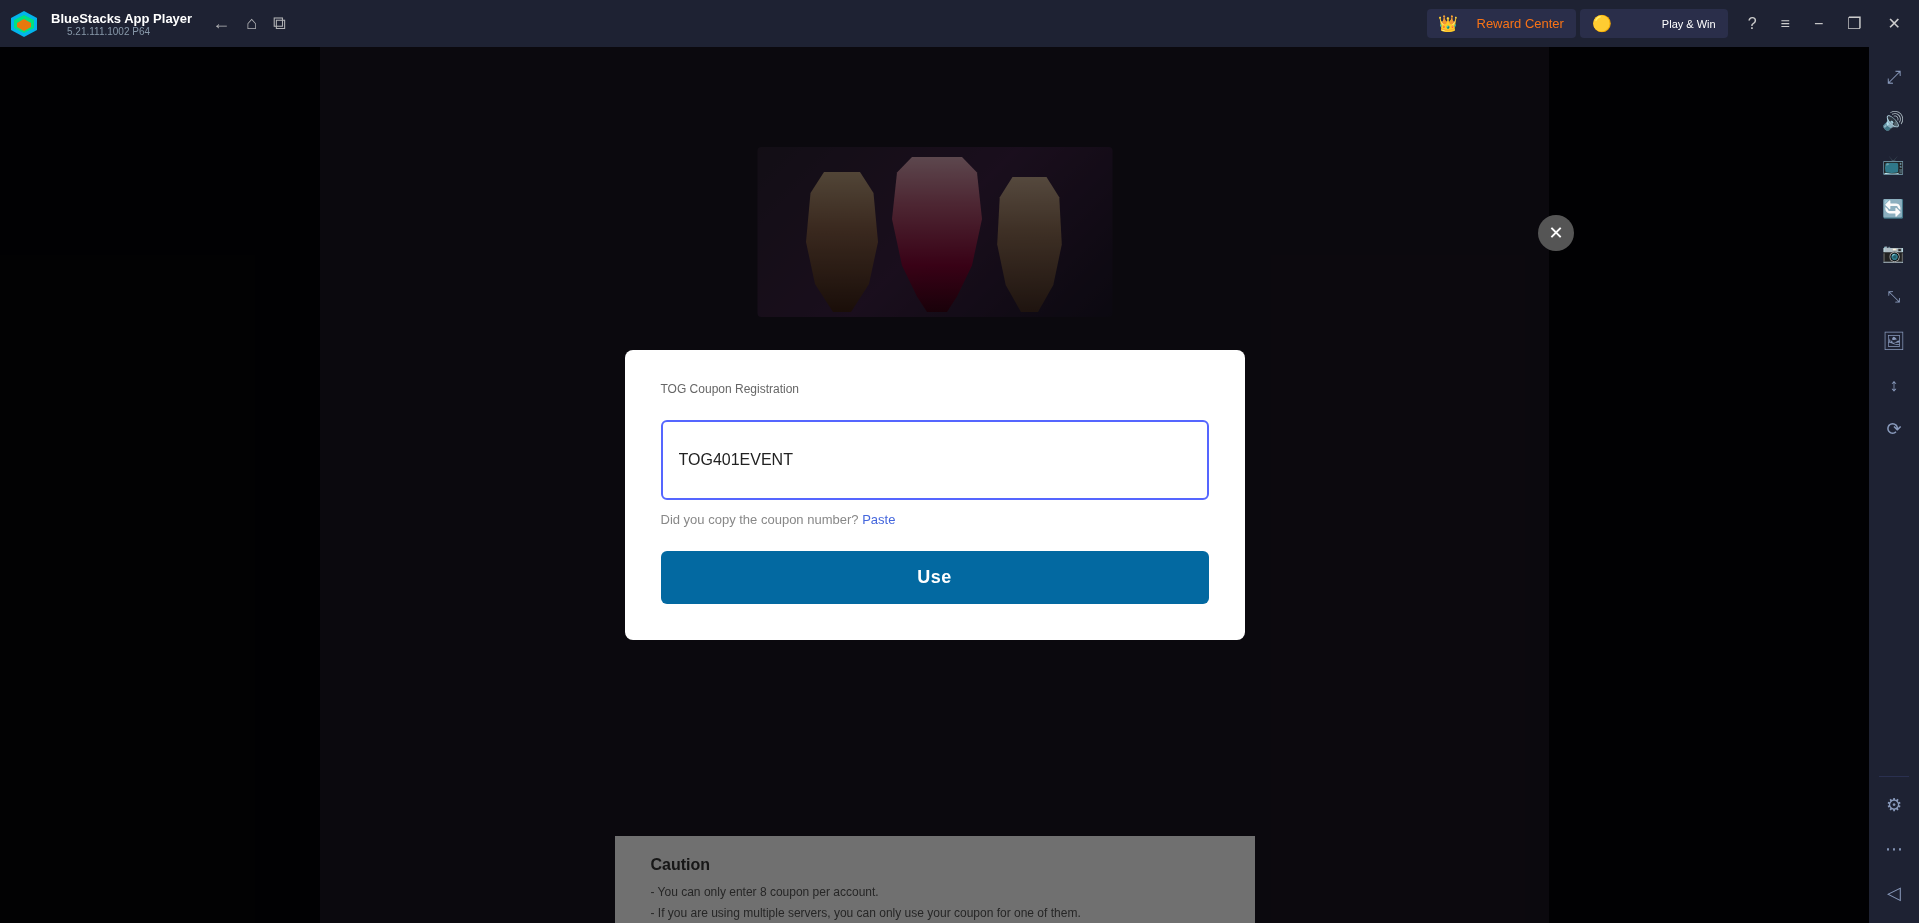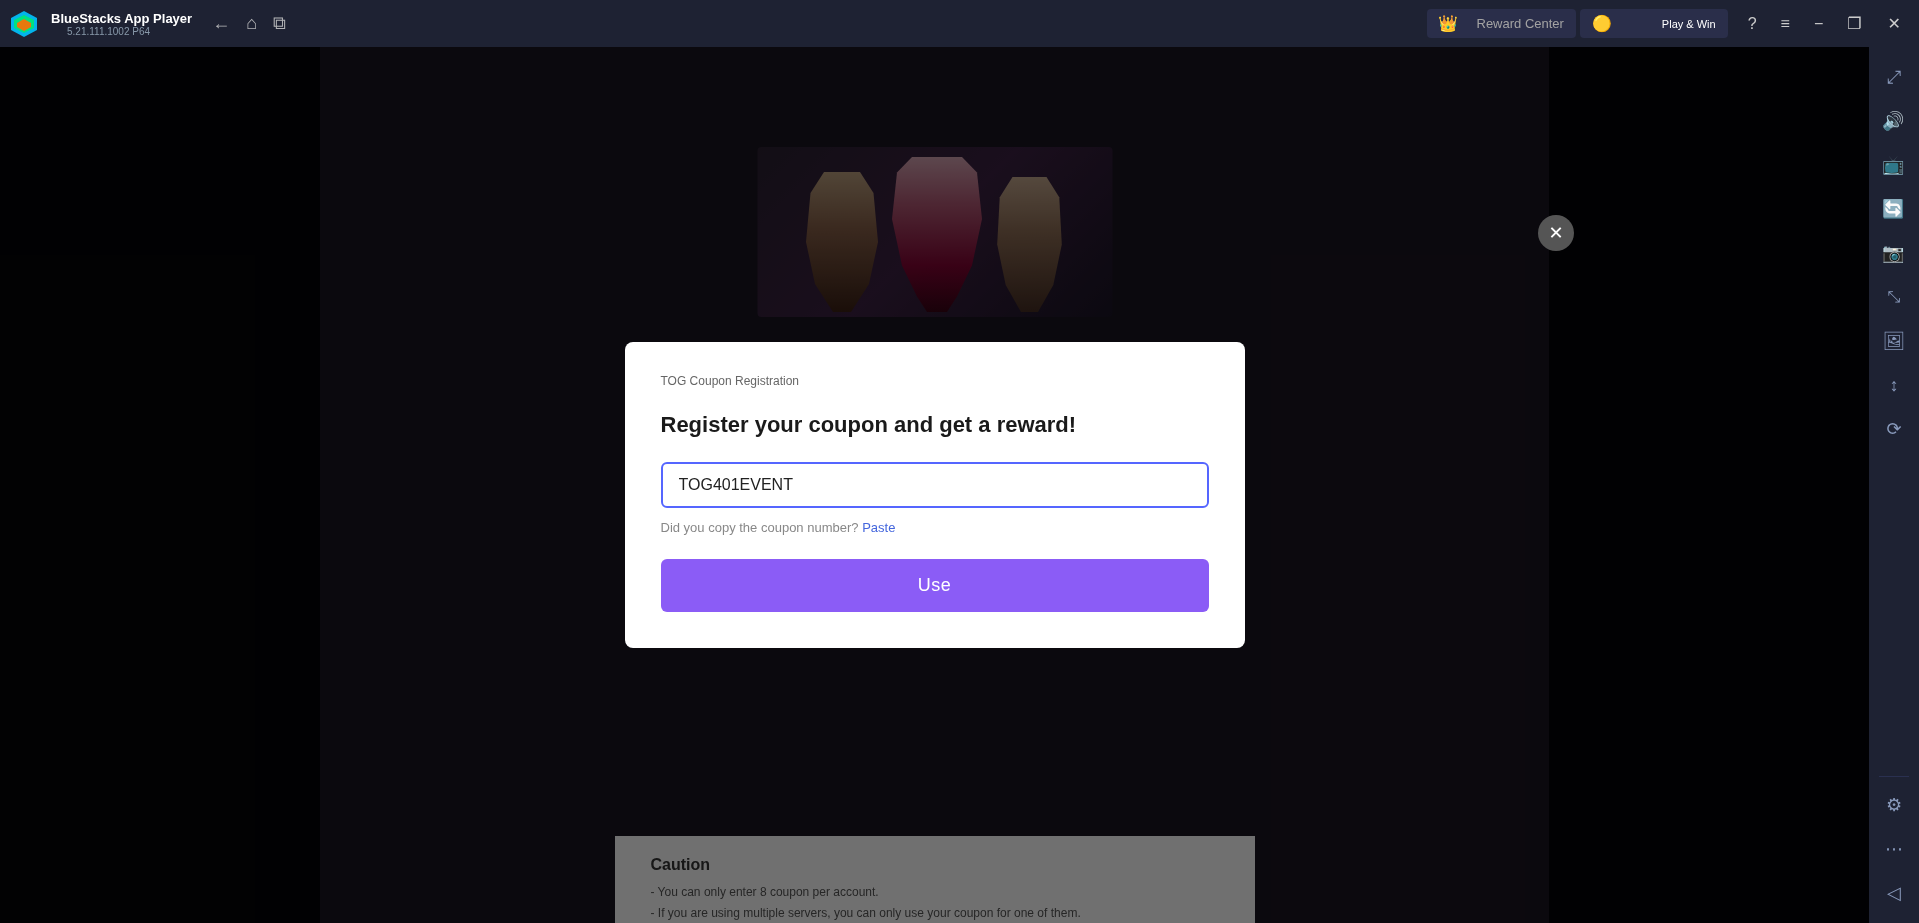--- a/index.html
+++ b/index.html
@@ -73,21 +73,21 @@
       gap: 6px;
       padding: 5px 12px;
       background: #2a2e4a;
       border-radius: 4px;
       cursor: pointer;
     }
     .reward-center-btn .crown-icon {
       font-size: 16px;
     }
     .reward-center-btn .label {
-      color: #a3a3a3;
+      color: #f97316;
       font-size: 13px;
       padding-left: 12px;
     }
     .play-win-btn {
       display: flex;
       align-items: center;
       gap: 6px;
       padding: 5px 12px;
       background: #2a2e4a;
       border-radius: 4px;
@@ -296,21 +296,21 @@
     .dialog-title {
       font-size: 22px;
       font-weight: 700;
       color: #1a1a1a;
       margin-bottom: 24px;
     }
 
     .coupon-input-wrap {
       border: 2px solid #5566ff;
       border-radius: 6px;
-      padding: 12px 16px;
+      padding: 29px 16px;
       margin-bottom: 12px;
     }
     .coupon-input {
       width: 100%;
       border: none;
       outline: none;
       font-size: 16px;
       color: #222222;
       background: transparent;
     }
@@ -323,26 +323,26 @@
     }
     .paste-hint .paste-link {
       color: #4466dd;
       cursor: pointer;
       text-decoration: none;
     }
 
     .use-btn {
       width: 100%;
       padding: 16px;
-      background: #8b5cf6;
+      background: #0369a1;
       border: none;
       border-radius: 6px;
       color: white;
       font-size: 18px;
-      font-weight: 400;
+      font-weight: 700;
       cursor: pointer;
       letter-spacing: 0.5px;
     }
 
     
     .coupon-page-bottom {
       position: absolute;
       bottom: 0;
       left: 50%;
       transform: translateX(-50%);
@@ -463,21 +463,20 @@
       </div>
     </div>
   </div>
 
   <div class="dialog-overlay">
 
     <div class="dialog-close-x">✕</div>
 
     <div class="dialog-box">
       <div class="dialog-subtitle">TOG Coupon Registration</div>
-      <div class="dialog-title">Register your coupon and get a reward!</div>
 
       <div class="coupon-input-wrap">
         <input class="coupon-input" type="text" value="TOG401EVENT" placeholder="Enter coupon code" style="">
       </div>
 
       <div class="paste-hint">
         <span>Did you copy the coupon number?</span>
         <a class="paste-link">Paste</a>
       </div>
 

